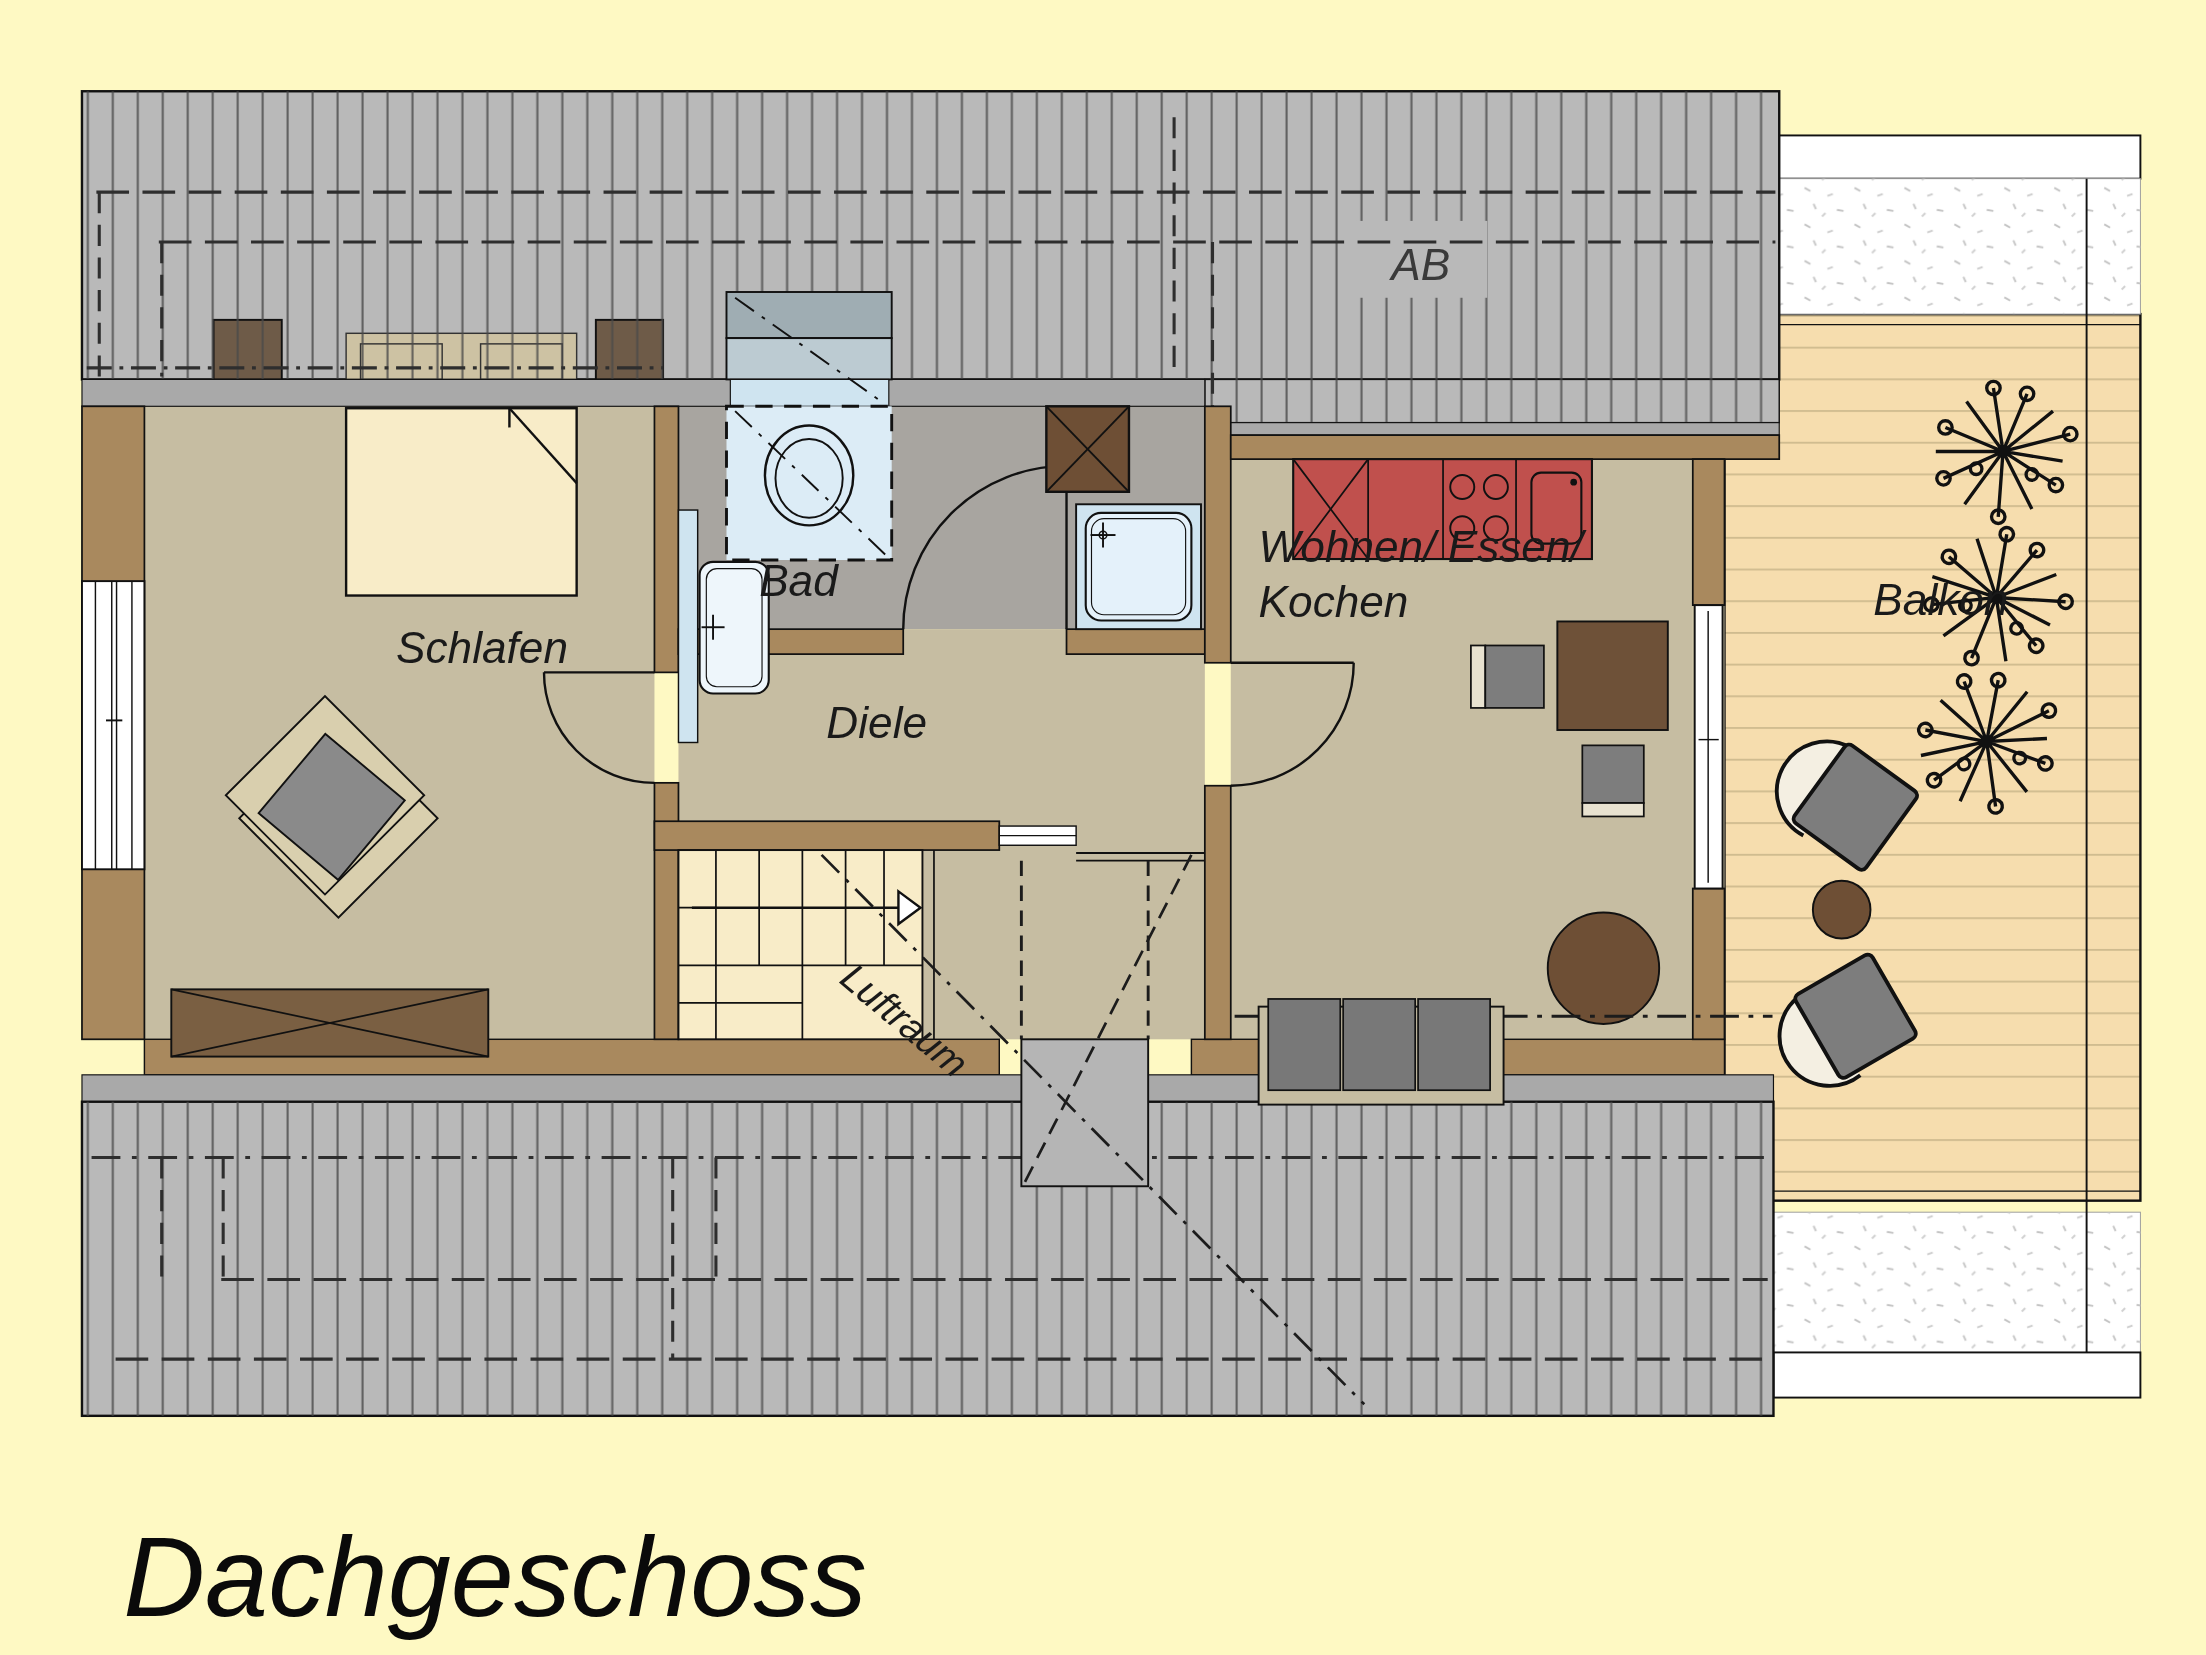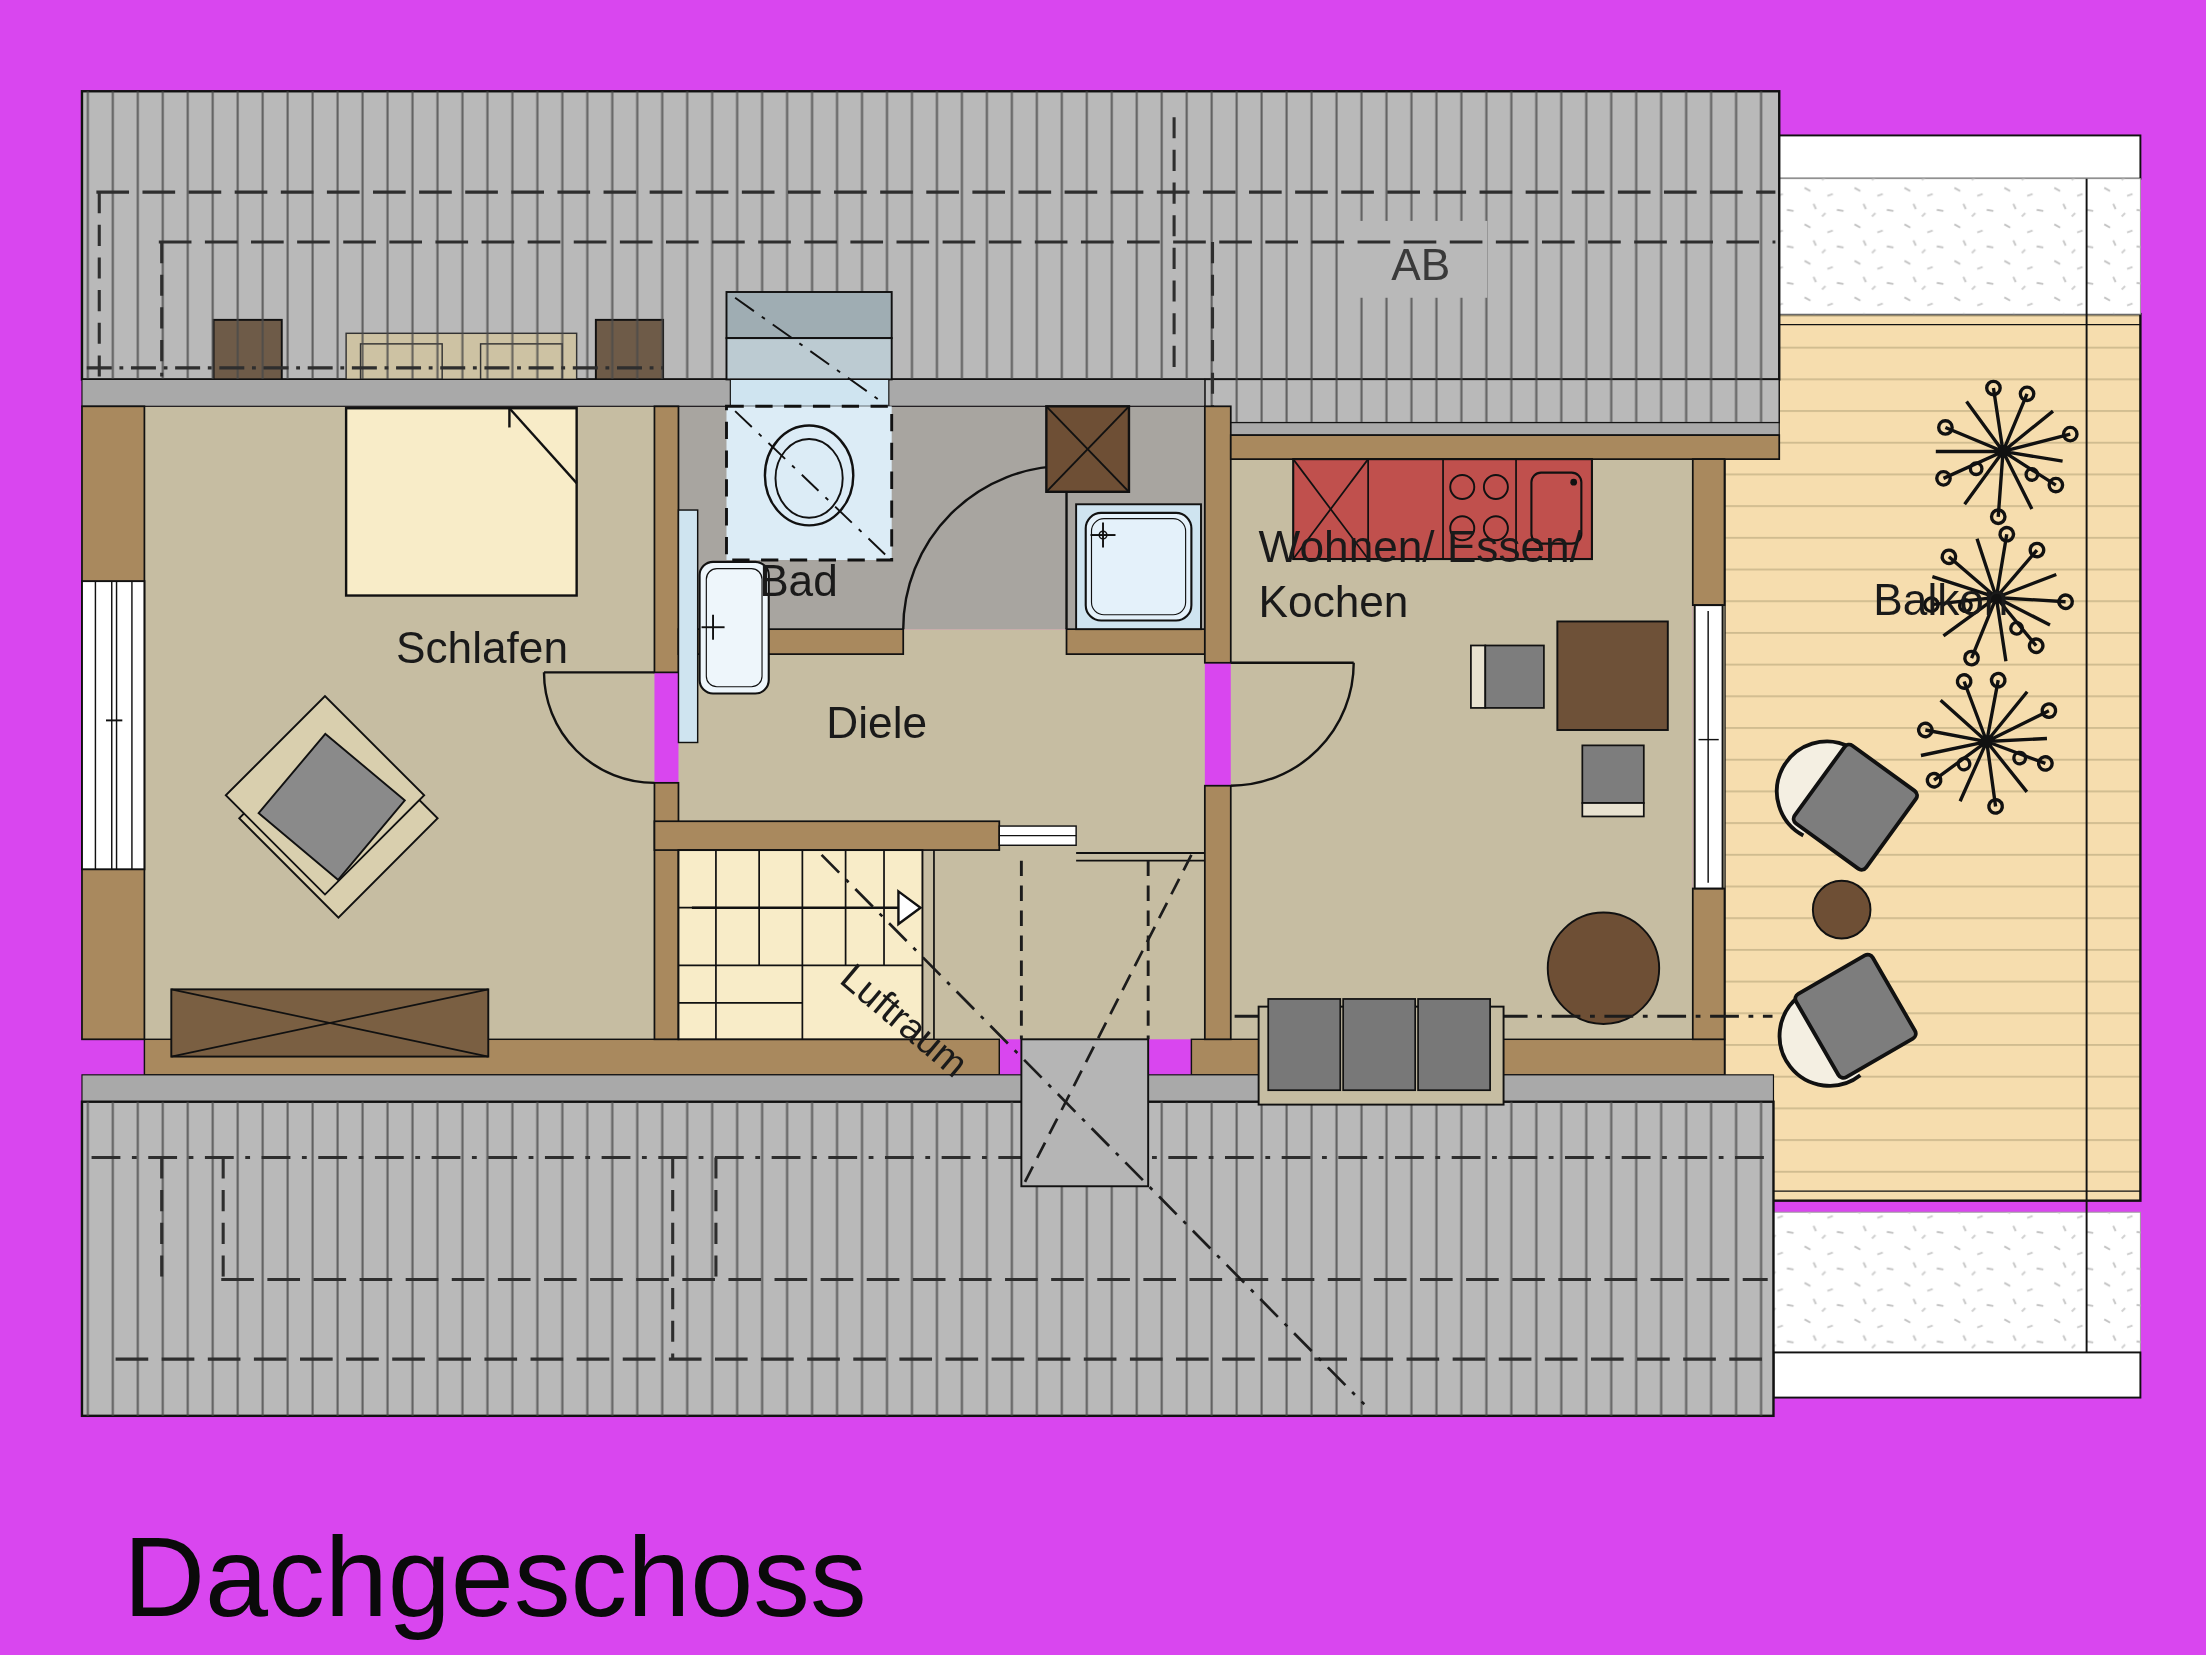--- a/index.html
+++ b/index.html
@@ -1,17 +1,17 @@
 <!DOCTYPE html>
 <html><head>
 <meta charset="utf-8">
 <style>
   html,body{margin:0;padding:0;background:#ffffff;}
   body{font-family:"Liberation Sans", sans-serif;}
-  .plan-wrap{position:relative;width:2207px;height:1655px;background:#d946ef;overflow:hidden;}
+  .plan-wrap{position:relative;width:2207px;height:1655px;background:#fef9c3;overflow:hidden;font-style:italic;}
   svg{display:block;}
   text{font-family:"Liberation Sans", sans-serif;fill:#1a1a1a;}
   .room-label{font-size:46px;}
   .roof-label{font-size:46px;fill:#3a3a3a;}
   .title{font-size:118px;fill:#0a0a0a;}
   .luft{font-size:40px;}
 </style>
 </head>
 <body>
 

